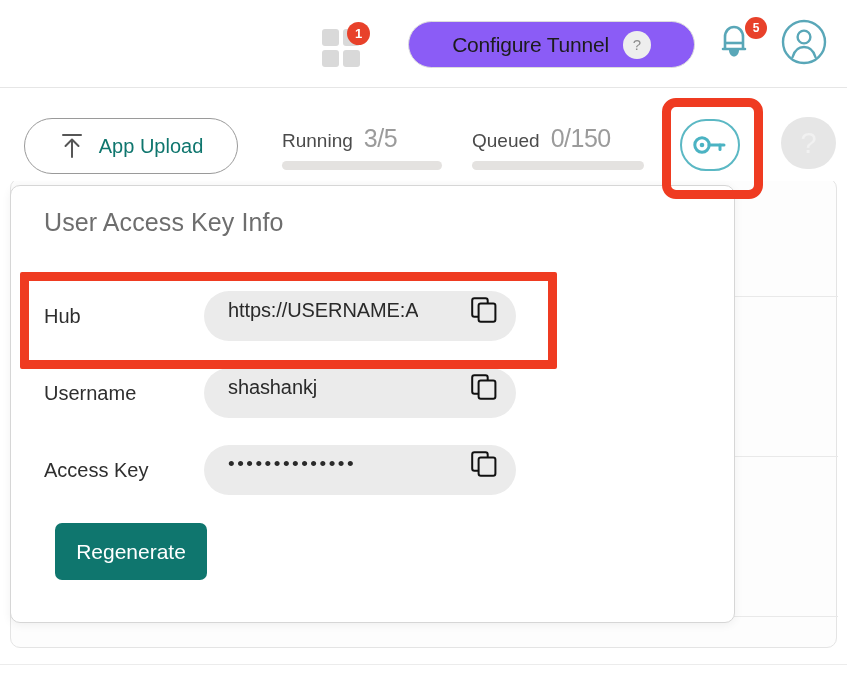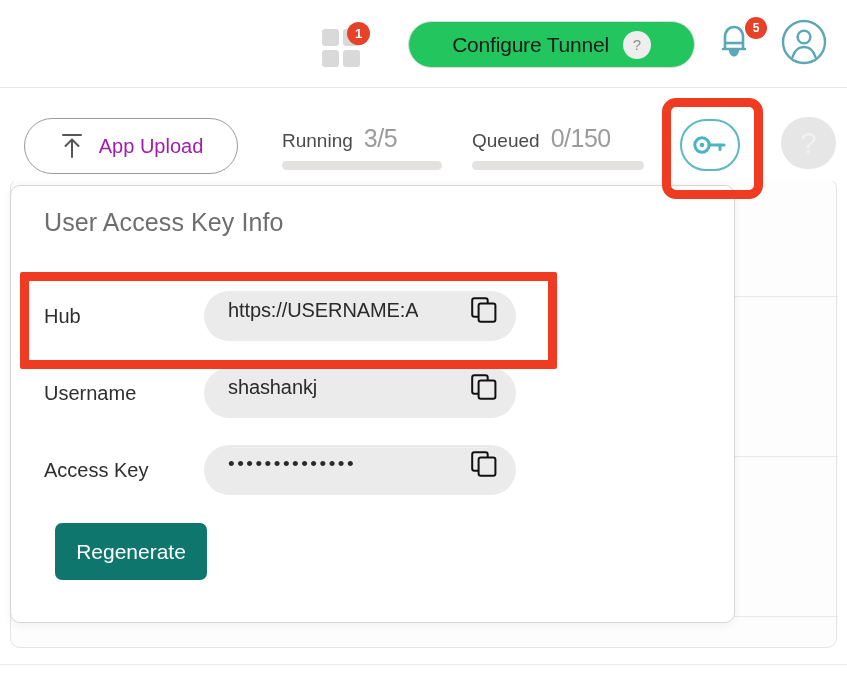--- a/index.html
+++ b/index.html
@@ -56,21 +56,21 @@
   }
   .badge-apps { right: 0px; top: 0px; width: 23px; height: 23px; font-size: 13px; }
 
   
   .tunnel-pill {
     position: absolute;
     left: 408px; top: 21px;
     width: 287px; height: 47px;
     border: 1px solid #dcdcdc;
     border-radius: 24px;
-    background: #22c55e;
+    background: #8b5cf6;
     display: flex;
     align-items: center;
     justify-content: center;
     gap: 14px;
     cursor: pointer;
   }
   .tunnel-pill .label {
     font-size: 21px;
     color: #1c1c1c;
     letter-spacing: -0.2px;
@@ -116,21 +116,21 @@
     width: 214px; height: 56px;
     border: 1.4px solid #9a9a9a;
     border-radius: 28px;
     background: #ffffff;
     display: flex; align-items: center; justify-content: center;
     gap: 14px;
     cursor: pointer;
   }
   .upload-btn .label {
     font-size: 20px;
-    color: #a21caf;
+    color: #0f766e;
     white-space: nowrap;
   }
 
   .stat {
     position: absolute;
     top: 124px;
   }
   .stat .line {
     display: flex;
     align-items: baseline;

